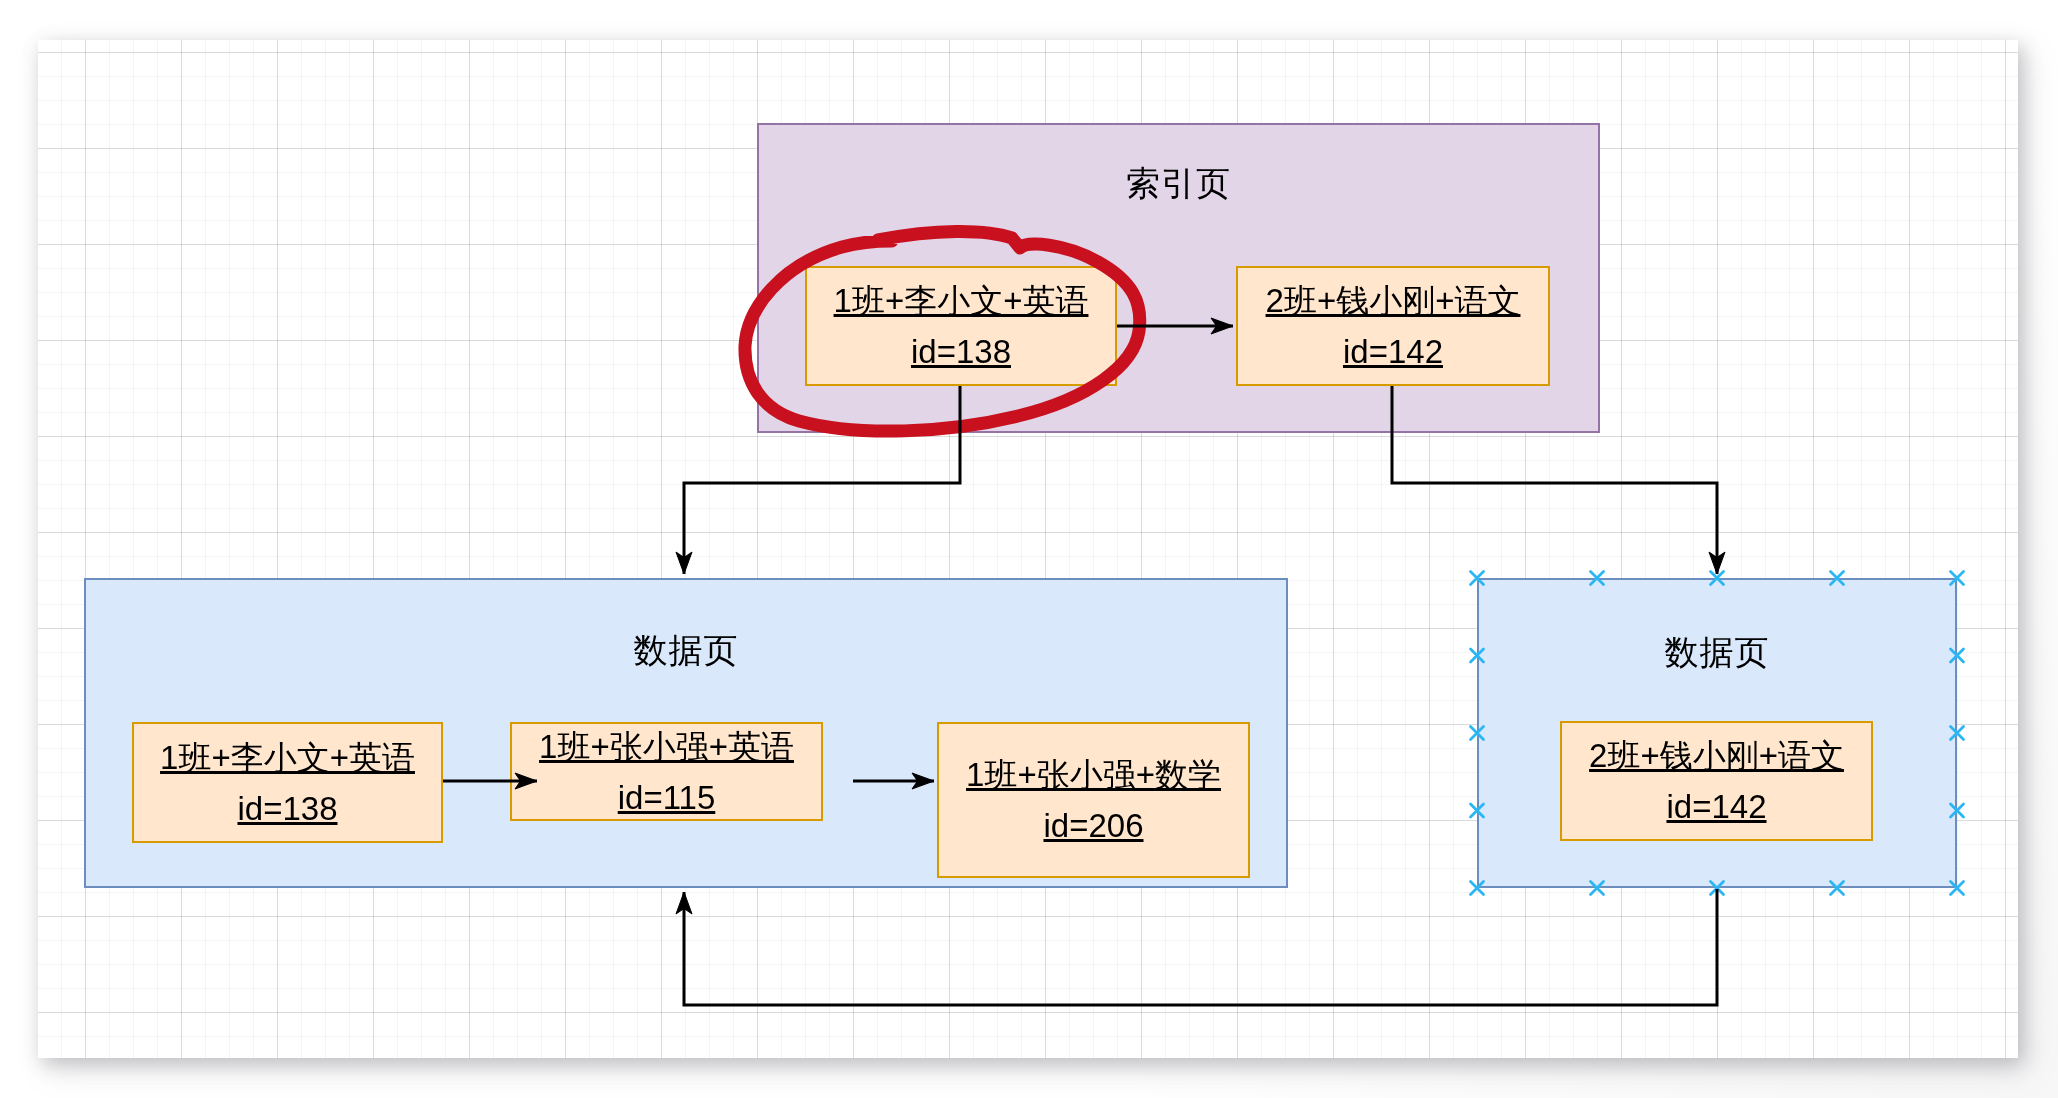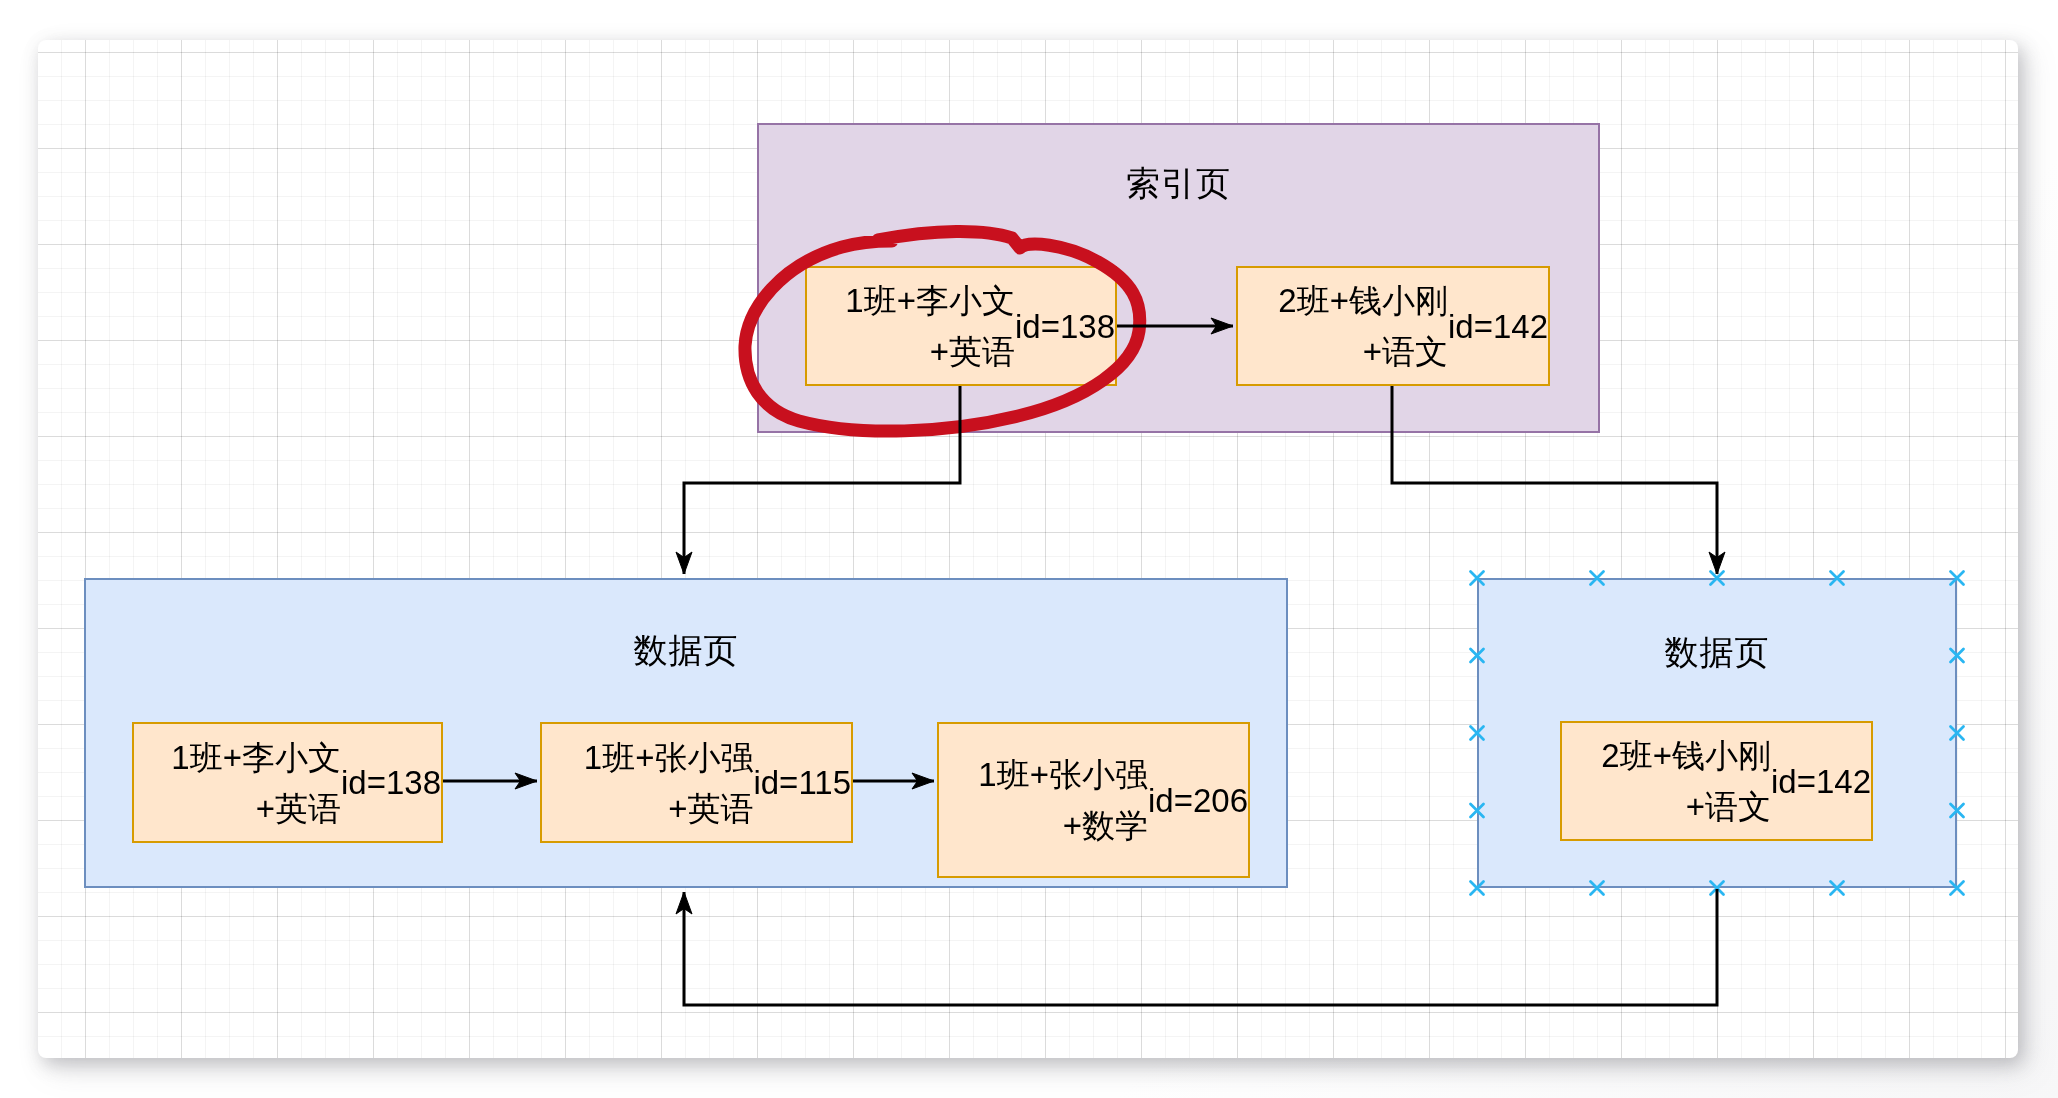--- a/index.html
+++ b/index.html
@@ -20,21 +20,21 @@
     left: 38px; top: 40px;
     width: 1980px; height: 1018px;
     background-color: #ffffff;
     background-image:
       linear-gradient(rgba(0,0,0,0.10) 1px, transparent 1px),
       linear-gradient(90deg, rgba(0,0,0,0.10) 1px, transparent 1px),
       linear-gradient(rgba(0,0,0,0.045) 1px, transparent 1px),
       linear-gradient(90deg, rgba(0,0,0,0.045) 1px, transparent 1px);
     background-size: 96px 96px, 96px 96px, 24px 24px, 24px 24px;
     background-position: 47px 12px, 47px 12px, 23px 12px, 23px 12px;
-    border-radius: 8px;
+    border-radius: 0;
     box-shadow: 4px 6px 18px rgba(90,90,100,0.30), 10px 12px 30px rgba(120,120,130,0.18);
   }
   
   .container-box {
     position: absolute;
     box-sizing: border-box;
     border-style: solid;
     border-width: 2.5px;
   }
   .index-page {
@@ -53,27 +53,28 @@
     color: #000000;
     letter-spacing: 1px;
   }
   
   .record {
     position: absolute;
     box-sizing: border-box;
     background: #ffe6cc;
     border: 2.5px solid #d79b00;
     display: flex;
-    flex-direction: row;
+    flex-direction: column;
     align-items: center;
     justify-content: center;
     text-align: right;
     font-size: 33px;
     line-height: 51px;
     color: #000000;
+    text-decoration: underline;
   }
   .overlay {
     position: absolute;
     left: 0; top: 0;
     pointer-events: none;
   }
   .overlay * { pointer-events: auto; }
 </style>
 </head>
 <body>
@@ -93,21 +94,21 @@
       <div>id=142</div>
     </div>
 
     <div class="container-box data-page" style="left:46px; top:538px; width:1204px; height:310px;"></div>
     <div class="container-title" style="left:46px; top:588px; width:1204px;">数据页</div>
 
     <div class="record" style="left:94px; top:682px; width:311px; height:121px;">
       <div>1班+李小文+英语</div>
       <div>id=138</div>
     </div>
-    <div class="record" style="left:502px; top:682px; width:313px; height:121px;">
+    <div class="record" style="left:472px; top:682px; width:313px; height:99px;">
       <div>1班+张小强+英语</div>
       <div>id=115</div>
     </div>
     <div class="record" style="left:899px; top:682px; width:313px; height:156px;">
       <div>1班+张小强+数学</div>
       <div>id=206</div>
     </div>
 
     <div class="container-box data-page" style="left:1439px; top:538px; width:480px; height:310px;"></div>
     <div class="container-title" style="left:1439px; top:590px; width:480px;">数据页</div>

